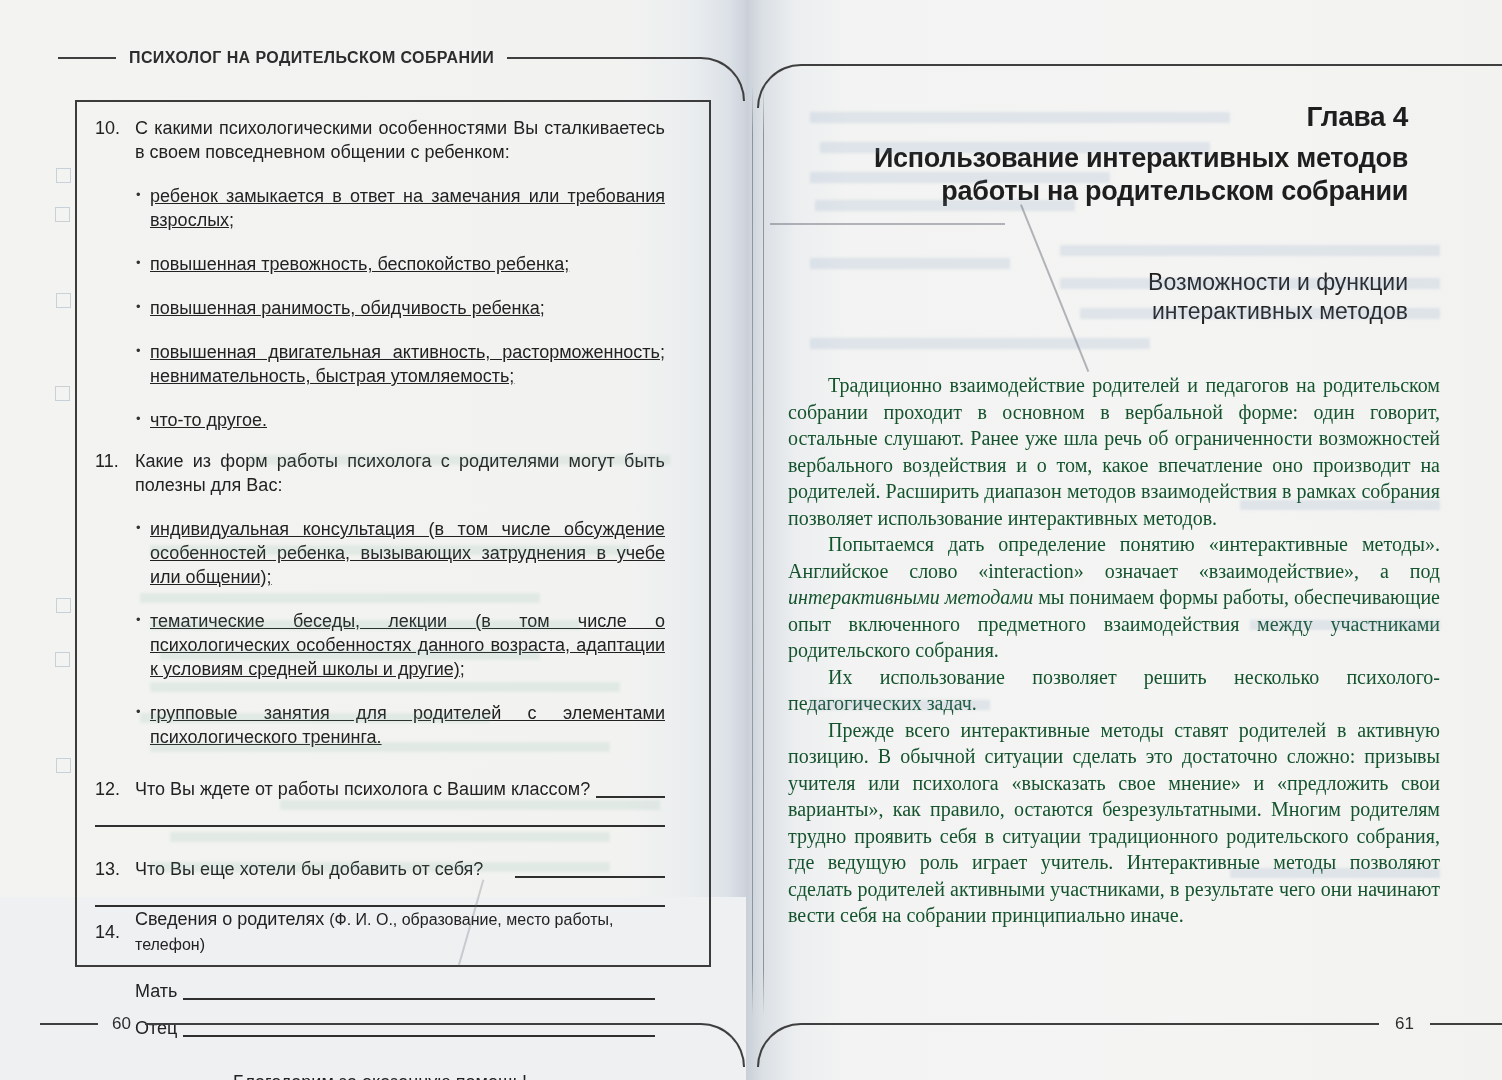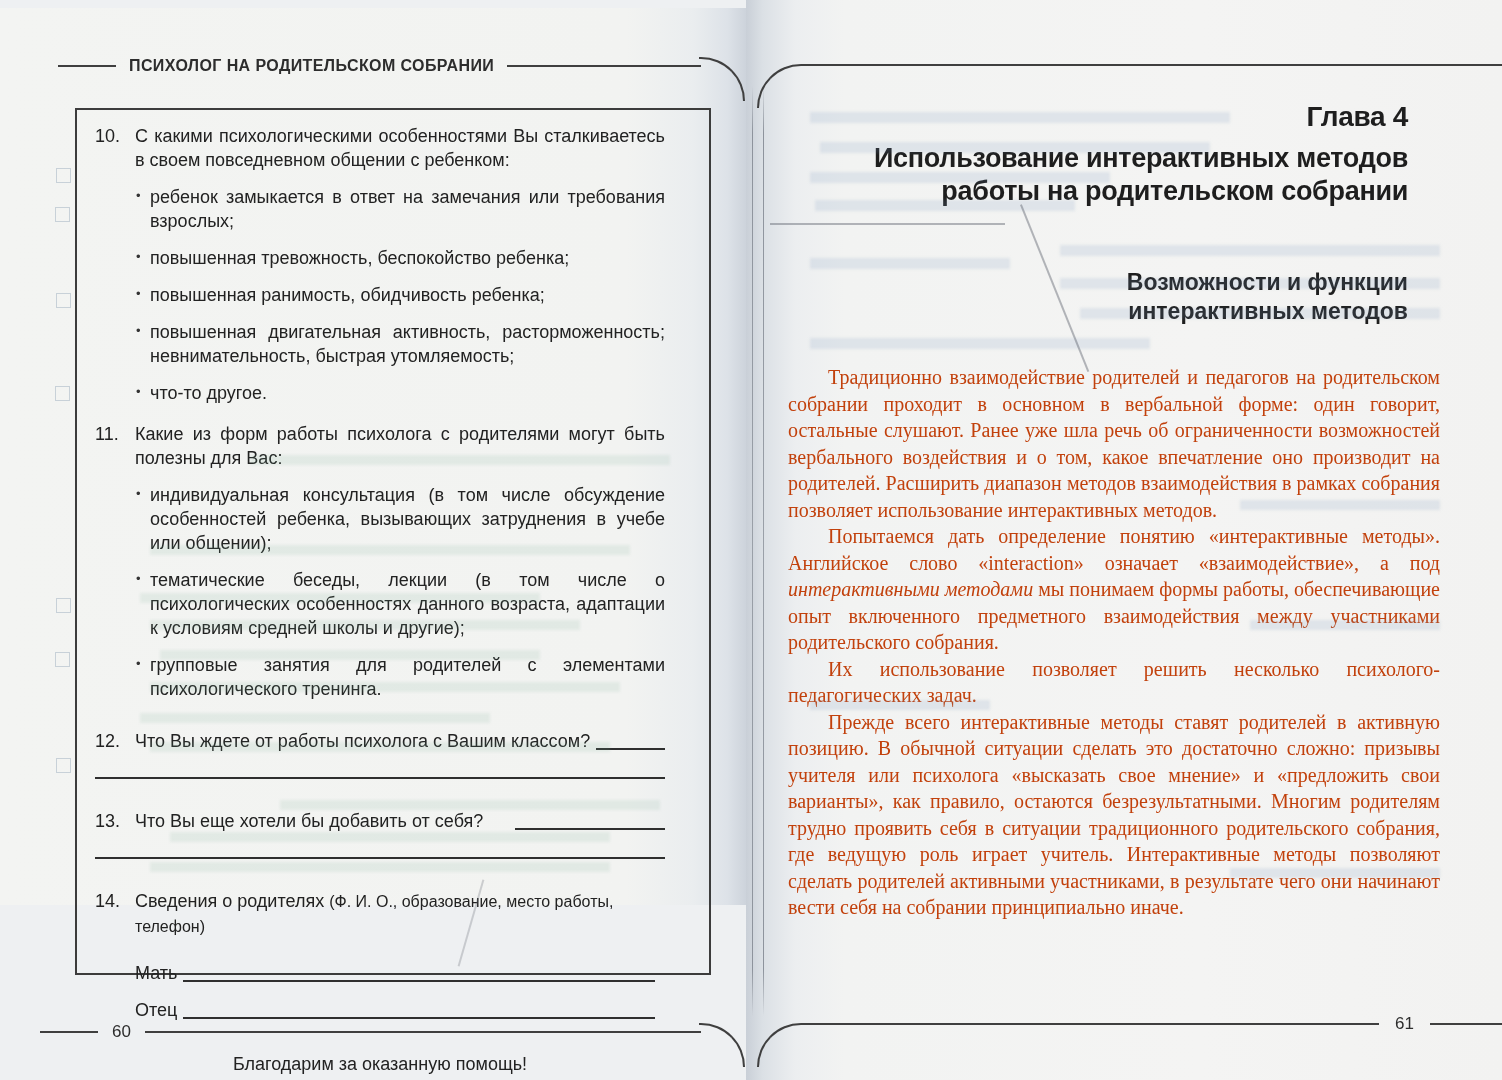--- a/index.html
+++ b/index.html
@@ -1,20 +1,20 @@
 <!DOCTYPE html>
 <html lang="ru"><head>
 <meta charset="utf-8">
 <style>
   html,body{margin:0;padding:0;}
   body{background:#b9bec6;font-family:"Liberation Sans",sans-serif;}
   .scan{position:relative;width:1502px;height:1080px;overflow:hidden;
         background:#eef0f2;}
   
-  .page-left{position:absolute;left:0;top:8px;width:746px;height:897px;
+  .page-left{position:absolute;left:0;top:0;width:746px;height:897px;
     background:linear-gradient(90deg,#f3f4f2 0%,#f2f3f1 84%,#eaedef 93%,#dde2e8 97.5%,#cdd3db 100%);}
   .page-right{position:absolute;left:746px;top:0;width:756px;height:1080px;
     background:linear-gradient(90deg,#c9cfd7 0%,#dbe0e5 2.2%,#eceef0 6.5%,#f2f3f2 13%,#f4f4f3 60%,#f2f2f1 100%);}
   .fold-line{position:absolute;top:86px;height:930px;width:1px;
     background:linear-gradient(180deg,rgba(140,146,155,0) 0%,#8d939c 5%,#9aa0a8 50%,#8d939c 95%,rgba(140,146,155,0) 100%);}
   
   .runhead{position:absolute;left:0;top:48px;width:701px;height:20px;display:flex;align-items:center;}
   .runhead .d1{margin-left:58px;width:58px;border-top:2px solid #3f3f3f;}
   .runhead .txt{margin:0 13px;font-weight:bold;font-size:16px;letter-spacing:.4px;color:#2d2d2d;white-space:nowrap;}
   .runhead .d2{flex:1;border-top:2px solid #3f3f3f;}
@@ -25,37 +25,37 @@
   .footer-bar .seg{border-top:2px solid #3f3f3f;}
   .rule-right-top{position:absolute;left:801px;top:64px;width:701px;border-top:2px solid #3f3f3f;}
   
   .qbox{position:absolute;left:75px;top:100px;width:636px;height:867px;box-sizing:border-box;
     border:2px solid #3c3c3c;padding:14px 44px 0 18px;
     font-size:18px;line-height:24px;color:#222;}
   .q-item{display:flex;text-align:justify;}
   .q-num{flex:0 0 40px;}
   .q-body{flex:1;}
   .qbox ul{list-style:none;margin:5px 0 0 0;padding:0;}
-  .qbox li{position:relative;padding-left:15px;text-align:justify;margin-top:13px;}
+  .qbox li{position:relative;padding-left:15px;text-align:justify;margin-top:20px;text-decoration:underline;}
   .qbox li::before{content:"•";position:absolute;left:1px;top:-1px;font-size:13px;color:#333;}
   .q-line{display:flex;}
   .q-line .lead{white-space:nowrap;}
   .ufill{flex:1;border-bottom:2px solid #2f2f2f;margin:0 0 3px 6px;align-self:flex-end;}
   .full-rule{border-bottom:2px solid #2f2f2f;margin-top:24px;}
   .note{font-size:16px;}
   .parent-row{display:flex;margin:22px 10px 0 40px;}
   .parent-row .lab{white-space:nowrap;}
   .thanks{text-align:center;margin-top:30px;}
   
   .chapter-head{position:absolute;left:756px;top:100px;width:652px;text-align:right;color:#1e1e1e;}
   .chapter-label{font-weight:bold;font-size:28px;line-height:34px;letter-spacing:-.3px;}
   .chapter-title{font-weight:bold;font-size:27px;line-height:33px;letter-spacing:-.3px;margin-top:8px;}
-  .section-title{font-weight:bold;font-size:23px;line-height:29px;margin-top:60px;}
-  .body-text{position:absolute;left:788px;top:364px;width:652px;
-    font-family:"Liberation Serif",serif;font-size:20px;line-height:26.5px;color:#c2410c;
+  .section-title{font-weight:normal;font-size:23px;line-height:29px;margin-top:60px;}
+  .body-text{position:absolute;left:788px;top:372px;width:652px;
+    font-family:"Liberation Serif",serif;font-size:20px;line-height:26.5px;color:#14532d;
     text-align:justify;}
   .body-text p{margin:0;text-indent:40px;}
   
   .ghost{position:absolute;filter:blur(1.6px);pointer-events:none;}
   .ghost.blue{background:rgba(120,148,185,.16);}
   .ghost.green{background:rgba(115,168,150,.13);}
   .sq{position:absolute;width:13px;height:13px;border:1px solid rgba(120,142,168,.35);filter:blur(.6px);}
   .scratch{position:absolute;background:rgba(95,100,110,.45);pointer-events:none;}
 </style>
 </head>
@@ -104,21 +104,21 @@
         <span class="ufill"></span>
       </div>
       <div class="full-rule"></div>
 
       <div class="q-line" style="margin-top:30px;gap:26px;">
         <span class="lead"><span class="q-num" style="display:inline-block;width:40px;">13.</span><span>Что Вы еще хотели бы добавить от себя?</span></span>
         <span class="ufill"></span>
       </div>
       <div class="full-rule"></div>
 
-      <div class="q-item" style="margin-top:30px;">
+      <div class="q-item" style="align-items:center;">
         <span class="q-num">14.</span>
         <div class="q-body" style="text-align:left;">
           <span>Сведения о родителях</span>
           <span class="note">(Ф. И. О., образование, место работы, телефон)</span>
         </div>
       </div>
 
       <div class="parent-row">
         <span class="lab">Мать</span>
         <span class="ufill"></span>

